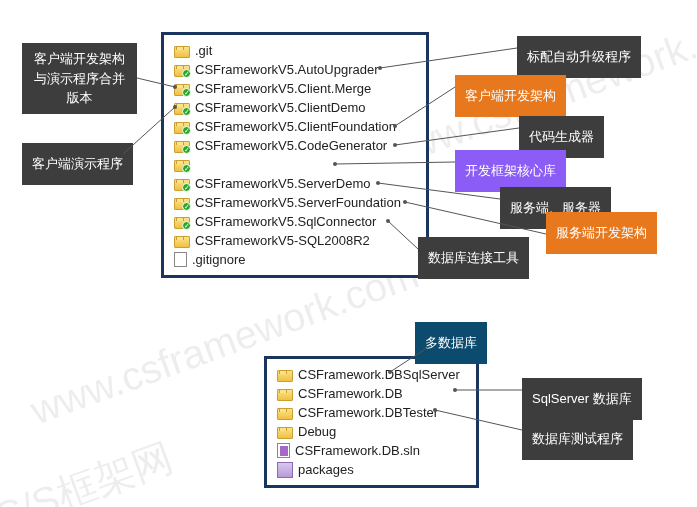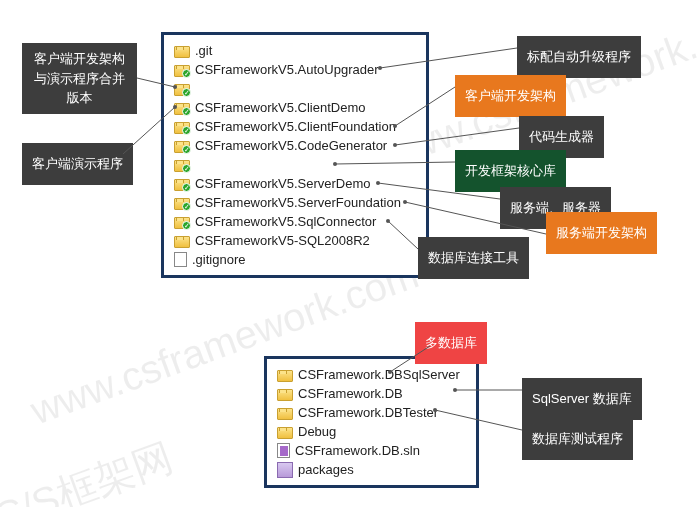--- a/index.html
+++ b/index.html
@@ -12,22 +12,22 @@
 .folder::before{content:"";position:absolute;top:-1px;left:1px;width:6px;height:3px;background:#fce38a;border:1px solid #c9a030;border-bottom:none;border-radius:1px 1px 0 0}
 .badge{position:absolute;right:-2px;bottom:-2px;width:9px;height:9px;background:#2ba52b;border-radius:50%;border:1px solid #fff}
 .badge::after{content:"✓";position:absolute;color:#fff;font-size:7px;line-height:7px;left:1px;top:0}
 .file-ign{background:#fff;border:1px solid #888;width:13px;height:15px}
 .file-sln{background:#fff;border:1px solid #888;width:13px;height:15px}
 .file-sln::after{content:"";position:absolute;left:2px;top:2px;width:8px;height:10px;background:#a568c9}
 .pkg{background:linear-gradient(#d8c8f0,#b89ad9);border:1px solid #8a6ab0}
 .label{position:absolute;color:#fff;padding:12px 10px;font-size:13px;display:flex;align-items:center;justify-content:center;white-space:nowrap}
 .gray{background:#3d3d3d}
 .orange{background:#e8781e}
-.red{background:#14532d}
-.purple{background:#ef4444}
+.red{background:#8b5cf6}
+.purple{background:#0c4a6e}
 .label.multiline{flex-direction:column;line-height:1.5;text-align:center;padding:6px 8px}
 svg.conn{position:absolute;pointer-events:none}
 svg.conn line{stroke:#555;stroke-width:1}
 svg.conn circle{fill:#555}
 .txt{color:#222;font-size:13px}
 </style>
 </head>
 <body>
 
 <div class="watermark" style="left:370px;top:65px">www.csframework.com</div>
@@ -42,20 +42,21 @@
   <div class="row">
       <span class="icon folder">
         <span class="badge"></span>
       </span>
       <span class="txt">CSFrameworkV5.AutoUpgrader</span>
     </div>
   <div class="row">
       <span class="icon folder">
         <span class="badge"></span>
       </span>
+      <span class="txt">CSFrameworkV5.Client.Merge</span>
     </div>
   <div class="row">
       <span class="icon folder">
         <span class="badge"></span>
       </span>
       <span class="txt">CSFrameworkV5.ClientDemo</span>
     </div>
   <div class="row">
       <span class="icon folder">
         <span class="badge"></span>

